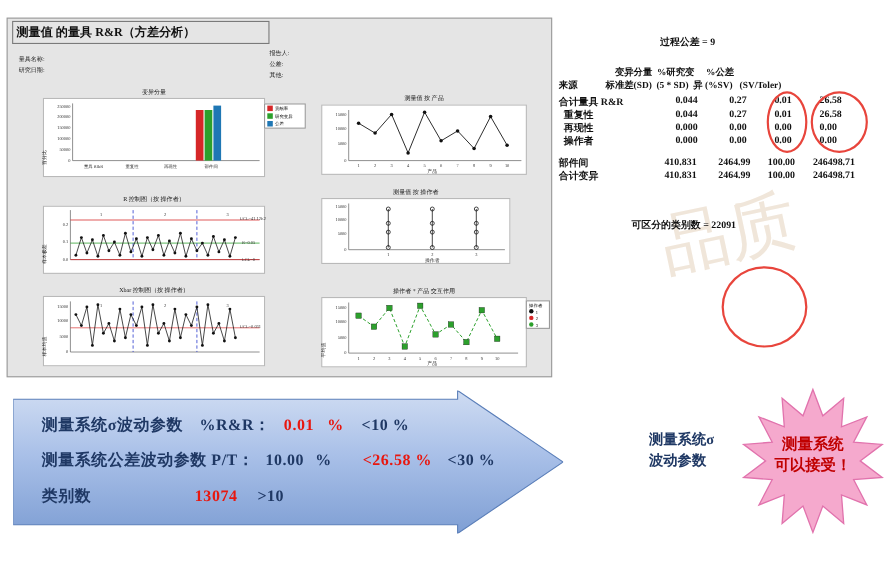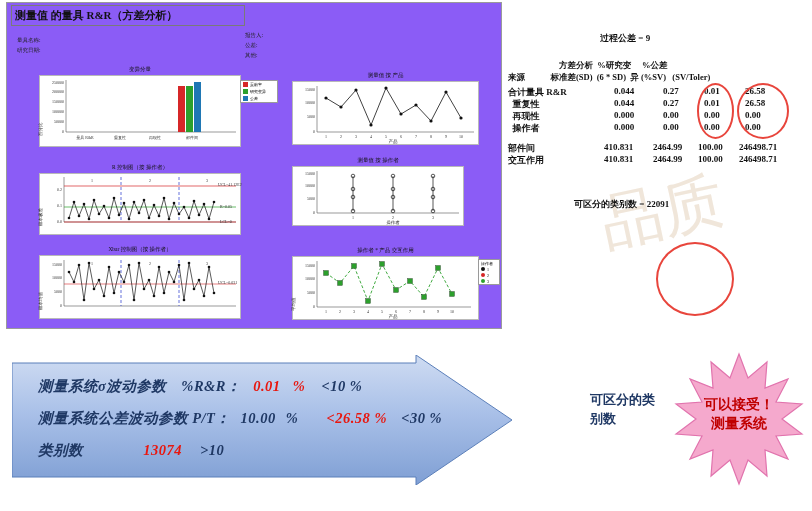--- a/index.html
+++ b/index.html
@@ -1,19 +1,19 @@
 <!DOCTYPE html>
 <html><head>
 <meta charset="utf-8">
 <style>
   html,body{margin:0;padding:0;}
   body{width:812px;height:511px;background:#ffffff;font-family:"Liberation Sans",sans-serif;position:relative;overflow:hidden;}
 
   
-  #report{position:absolute;left:6px;top:2px;width:494px;height:325px;background:#8b5cf6;border:1px solid #9a9a9a;}
+  #report{position:absolute;left:6px;top:16px;width:494px;height:325px;background:#e5e5e5;border:1px solid #9a9a9a;}
   #report-title{position:absolute;left:8px;top:5px;font-size:11px;font-weight:bold;color:#111;font-family:"Liberation Serif",serif;}
   #report-titlebox{position:absolute;left:4px;top:2px;width:232px;height:19px;border:1px solid #7a7a7a;}
   .meta{position:absolute;font-size:5.5px;color:#222;font-family:"Liberation Serif",serif;line-height:8px;}
 
   .panel{position:absolute;background:#fff;border:1px solid #b9b9b9;}
   .ptitle{position:absolute;width:100%;text-align:center;font-size:5.5px;color:#111;font-family:"Liberation Serif",serif;}
   .tick{position:absolute;font-size:4px;color:#333;font-family:"Liberation Serif",serif;}
   .ylab{position:absolute;font-size:4.5px;color:#222;transform:rotate(-90deg);transform-origin:left top;font-family:"Liberation Serif",serif;white-space:nowrap;}
   .legendbox{position:absolute;border:1px solid #9a9a9a;background:#fff;font-size:4px;font-family:"Liberation Serif",serif;}
   .legrow{display:flex;align-items:center;gap:2px;padding:0 2px;height:7px;}
@@ -22,21 +22,21 @@
   
   #stats{position:absolute;left:508px;top:8px;width:300px;font-family:"Liberation Serif",serif;color:#111;}
   #stats .line{position:absolute;white-space:pre;font-size:9px;font-weight:bold;}
   #stats .b{font-weight:bold;}
   .ellipse{position:absolute;border:2px solid #e8453c;border-radius:50%;}
 
   
   #arrow-wrap{position:absolute;left:12px;top:355px;width:500px;height:130px;}
   .arrowshape{position:absolute;inset:0;}
   #arrow-text{position:absolute;left:26px;top:22px;width:460px;color:#1f3864;font-family:"Liberation Serif",serif;}
-  #arrow-text .row{font-size:14.5px;font-weight:bold;margin-bottom:13px;white-space:nowrap;letter-spacing:.5px;font-style:italic;}
+  #arrow-text .row{font-size:14.5px;font-weight:bold;margin-bottom:13px;white-space:nowrap;letter-spacing:.5px;}
   .red{color:#e8170f;}
   #mid{position:absolute;left:590px;top:390px;width:70px;font-size:13px;line-height:19px;color:#1f3864;font-family:"Liberation Serif",serif;font-weight:bold;}
   #star{position:absolute;left:672px;top:352px;width:134px;height:134px;}
   #star-text{position:absolute;left:676px;top:395px;width:126px;text-align:center;font-size:14px;font-weight:bold;color:#c00000;line-height:19px;font-family:"Liberation Serif",serif;}
 
   
   #wm{position:absolute;left:600px;top:170px;font-size:62px;color:#f0e6da;font-family:"Liberation Serif",serif;transform:rotate(-12deg);pointer-events:none;}
 </style>
 </head>
 <body>
@@ -330,22 +330,22 @@
         </div>
     </div>
   </div>
 </div>
 
 <div id="wm">品质</div>
 
 <div id="stats">
   <div class="line b" style="left:92px;top:24px;">过程公差 = 9</div>
 
-  <div class="line b" style="left:0px;top:52px;font-size:8.5px;">                        方差分析  %研究变 　%公差</div>
-  <div class="line b" style="left:0px;top:64px;font-size:8.5px;">来源            标准差(SD)  (6 * SD)  异 (%SV)   (SV/Toler)</div>
+  <div class="line b" style="left:0px;top:52px;font-size:8.5px;">                        变异分量  %研究变 　%公差</div>
+  <div class="line b" style="left:0px;top:64px;font-size:8.5px;">来源            标准差(SD)  (5 * SD)  异 (%SV)   (SV/Toler)</div>
 
   <div class="line" style="left:0px;top:78px;">合计量具 R&amp;R</div>
   <div class="line" style="left:106px;top:78px;">0.044</div>
   <div class="line" style="left:155px;top:78px;">0.27</div>
   <div class="line" style="left:196px;top:78px;">0.01</div>
   <div class="line" style="left:237px;top:78px;">26.58</div>
 
   <div class="line" style="left:0px;top:90px;">  重复性</div>
   <div class="line" style="left:106px;top:90px;">0.044</div>
   <div class="line" style="left:155px;top:90px;">0.27</div>
@@ -363,21 +363,21 @@
   <div class="line" style="left:155px;top:114px;">0.00</div>
   <div class="line" style="left:196px;top:114px;">0.00</div>
   <div class="line" style="left:237px;top:114px;">0.00</div>
 
   <div class="line" style="left:0px;top:134px;">部件间</div>
   <div class="line" style="left:96px;top:134px;">410.831</div>
   <div class="line" style="left:145px;top:134px;">2464.99</div>
   <div class="line" style="left:190px;top:134px;">100.00</div>
   <div class="line" style="left:231px;top:134px;">246498.71</div>
 
-  <div class="line" style="left:0px;top:146px;">交互作用</div>
+  <div class="line" style="left:0px;top:146px;">合计变异</div>
   <div class="line" style="left:96px;top:146px;">410.831</div>
   <div class="line" style="left:145px;top:146px;">2464.99</div>
   <div class="line" style="left:190px;top:146px;">100.00</div>
   <div class="line" style="left:231px;top:146px;">246498.71</div>
 
   <div class="line b" style="left:66px;top:190px;">可区分的类别数 = 22091</div>
 </div>
 
 <div class="ellipse" style="left:697px;top:83px;width:33px;height:52px;"></div>
 <div class="ellipse" style="left:737px;top:83px;width:48px;height:52px;"></div>
@@ -403,27 +403,27 @@
     </div>
     <div class="row">
       <span>测量系统公差波动参数 P/T：</span>
       <span style="margin:0 6px;">10.00</span>
       <span>%</span>
       <span class="red" style="margin-left:24px;">&lt;26.58 %</span>
       <span style="margin-left:10px;">&lt;30 %</span>
     </div>
     <div class="row">
       <span>类别数</span>
-      <span class="red" style="margin-left:56px;">13074</span>
+      <span class="red" style="margin-left:90px;">13074</span>
       <span style="margin-left:14px;">&gt;10</span>
     </div>
   </div>
 </div>
 
-<div id="mid">可区分的类别数</div>
+<div id="mid">测量系统σ波动参数</div>
 
 <svg id="star" viewBox="0 0 134 134">
   <polygon points="67,2 76,26 95,10 93,36 116,27 104,50 130,52 110,67 130,82 104,84 116,107 93,98 95,124 76,108 67,132 58,108 39,124 41,98 18,107 30,84 4,82 24,67 4,52 30,50 18,27 41,36 39,10 58,26" fill="#f5a9cd" stroke="#e173ad" stroke-width="1.2"></polygon>
 </svg>
 <div id="star-text">
+  <div>测量系统</div>
   <div>可以接受！</div>
-  <div>测量系统</div>
 </div>
 
 </body></html>

